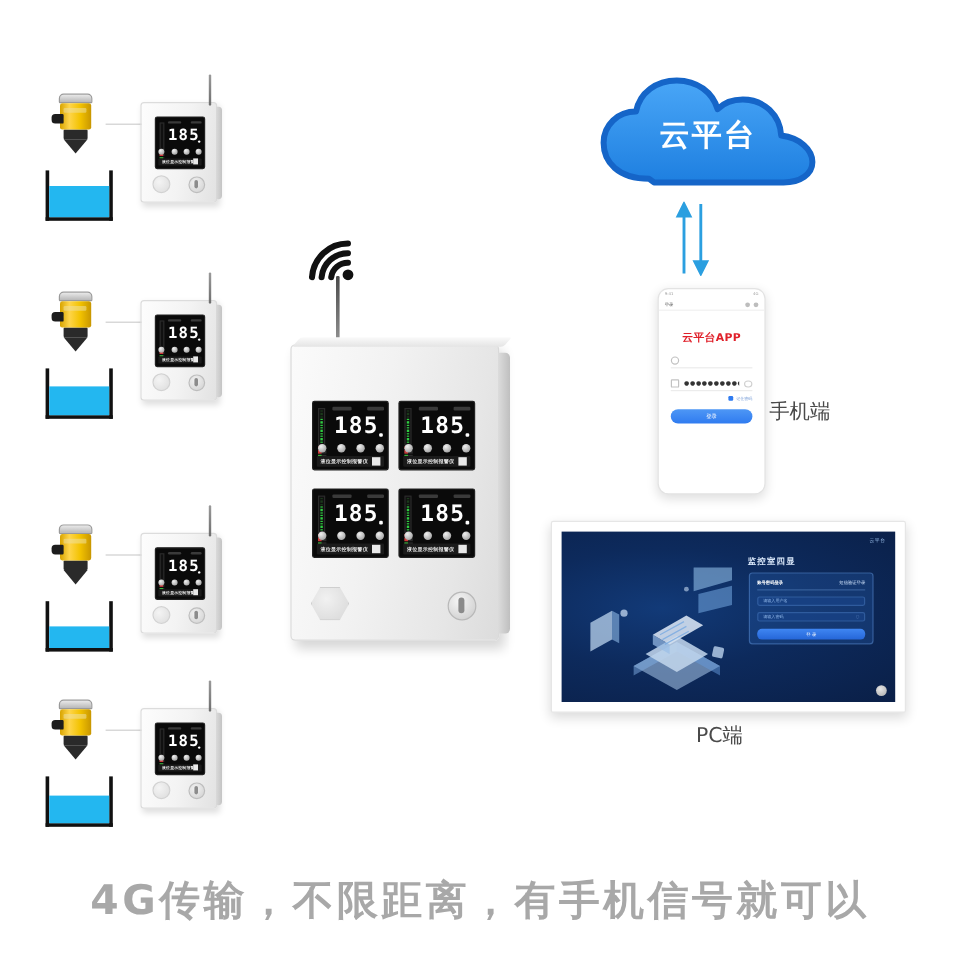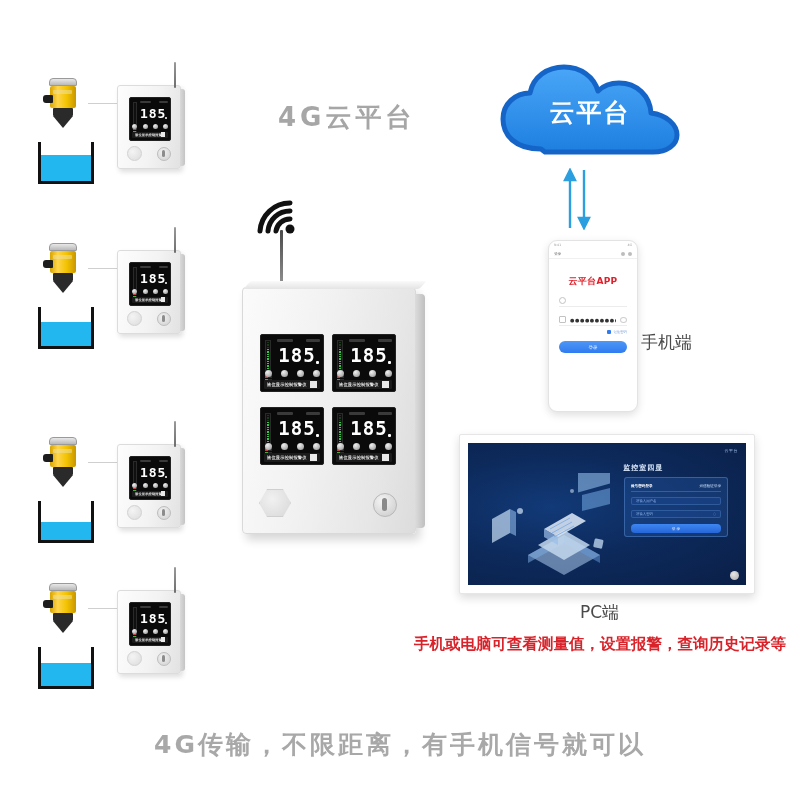--- a/index.html
+++ b/index.html
@@ -291,29 +291,28 @@
     font-size:3.6px;color:#fff;
   }
   .screen .iso{position:absolute;left:18px;top:30px;}
   .screen .avatar{
     position:absolute;right:7px;bottom:5px;width:9px;height:9px;border-radius:50%;
     background:radial-gradient(circle at 40% 35%,#e6e6e6,#a9a9a9);
   }
 
   .bottomline{
     position:absolute;left:0;right:0;top:728px;text-align:center;
-    color:#a8a8a8;font-weight:bold;letter-spacing:3px;font-size:25px;
+    color:#a8a8a8;font-weight:bold;letter-spacing:3px;font-size:34px;
   }
 </style>
 </head>
 <body>
 
 <div class="stage">
 
-  <div class="abs label-gray" style="left:278px;top:100px;font-size:26px;">4G云平台</div>
 
   <div class="cloud" style="left:497px;top:63px;width:186px;height:95px;">
     <svg width="186" height="95" viewBox="0 0 186 95">
       <defs>
         <linearGradient id="cg" x1="0" y1="0" x2="0" y2="1">
           <stop offset="0%" stop-color="#49a6f7"></stop>
           <stop offset="100%" stop-color="#1e7fe0"></stop>
         </linearGradient>
       </defs>
       <path d="M44 86 C18 86 6 72 6 56 C6 41 18 30 33 30 C36 14 50 4 67 4
@@ -835,17 +834,16 @@
           <span>◌</span>
         </div>
         <div class="go">登 录</div>
       </div>
       <div class="avatar"></div>
     </div>
   </div>
 
   <div class="abs label-dark" style="left:580px;top:601px;font-size:17px;">PC端</div>
 
-  <div class="abs label-red" style="left:414px;top:634px;font-size:15.5px;">手机或电脑可查看测量值，设置报警，查询历史记录等</div>
 
   <div class="bottomline">4G传输，不限距离，有手机信号就可以</div>
 
 </div>
 
 </body></html>

